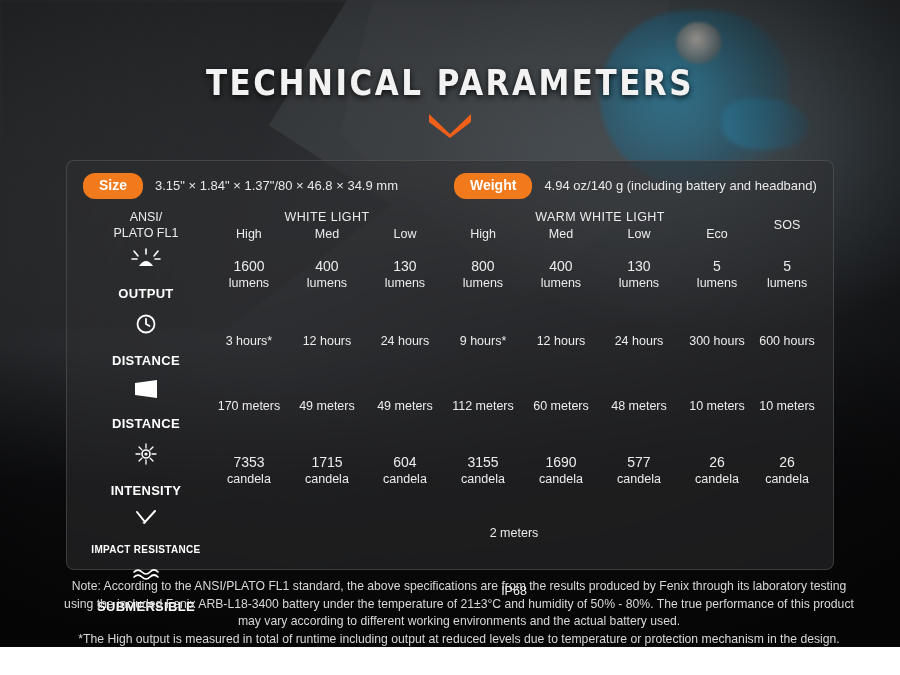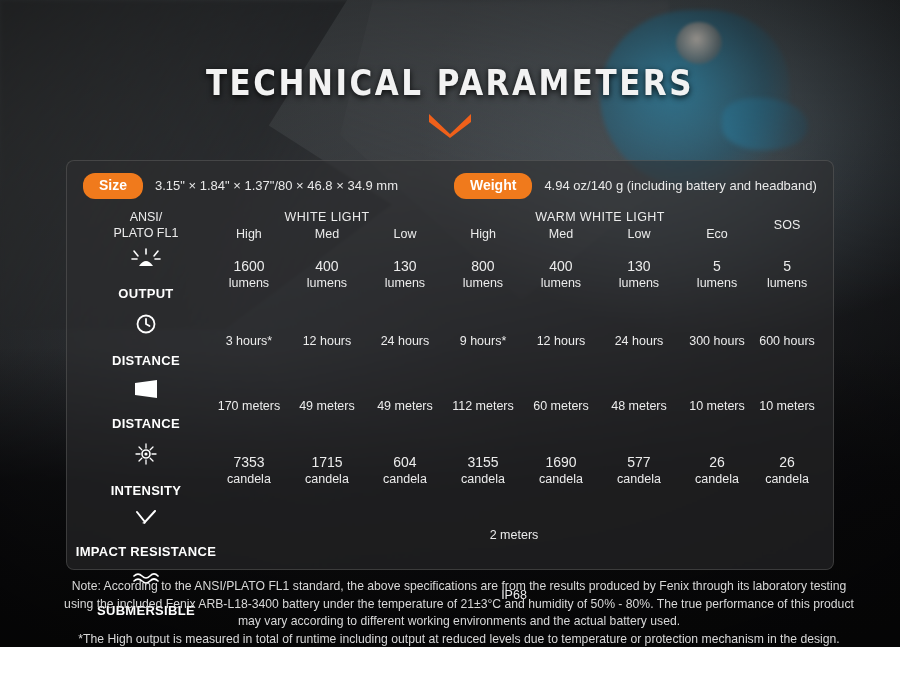--- a/index.html
+++ b/index.html
@@ -170,21 +170,21 @@
     font-weight: bold;
     font-size: 13.5px;
   }
   .rowlabel {
     color: #fff;
     font-weight: bold;
     font-size: 13px;
     letter-spacing: 0.3px;
     white-space: nowrap;
   }
-  .rowlabel.small { font-size: 13px; }
+  .rowlabel.small { font-size: 10px; }
   .rowlabel-wrap {
     display: flex;
     flex-direction: column;
     align-items: center;
     justify-content: center;
     gap: 15px;
     padding: 6px 0;
   }
   .data-cell { line-height: 1.25; padding: 8px 0; }
   .data-cell .big { font-size: 14px; }

